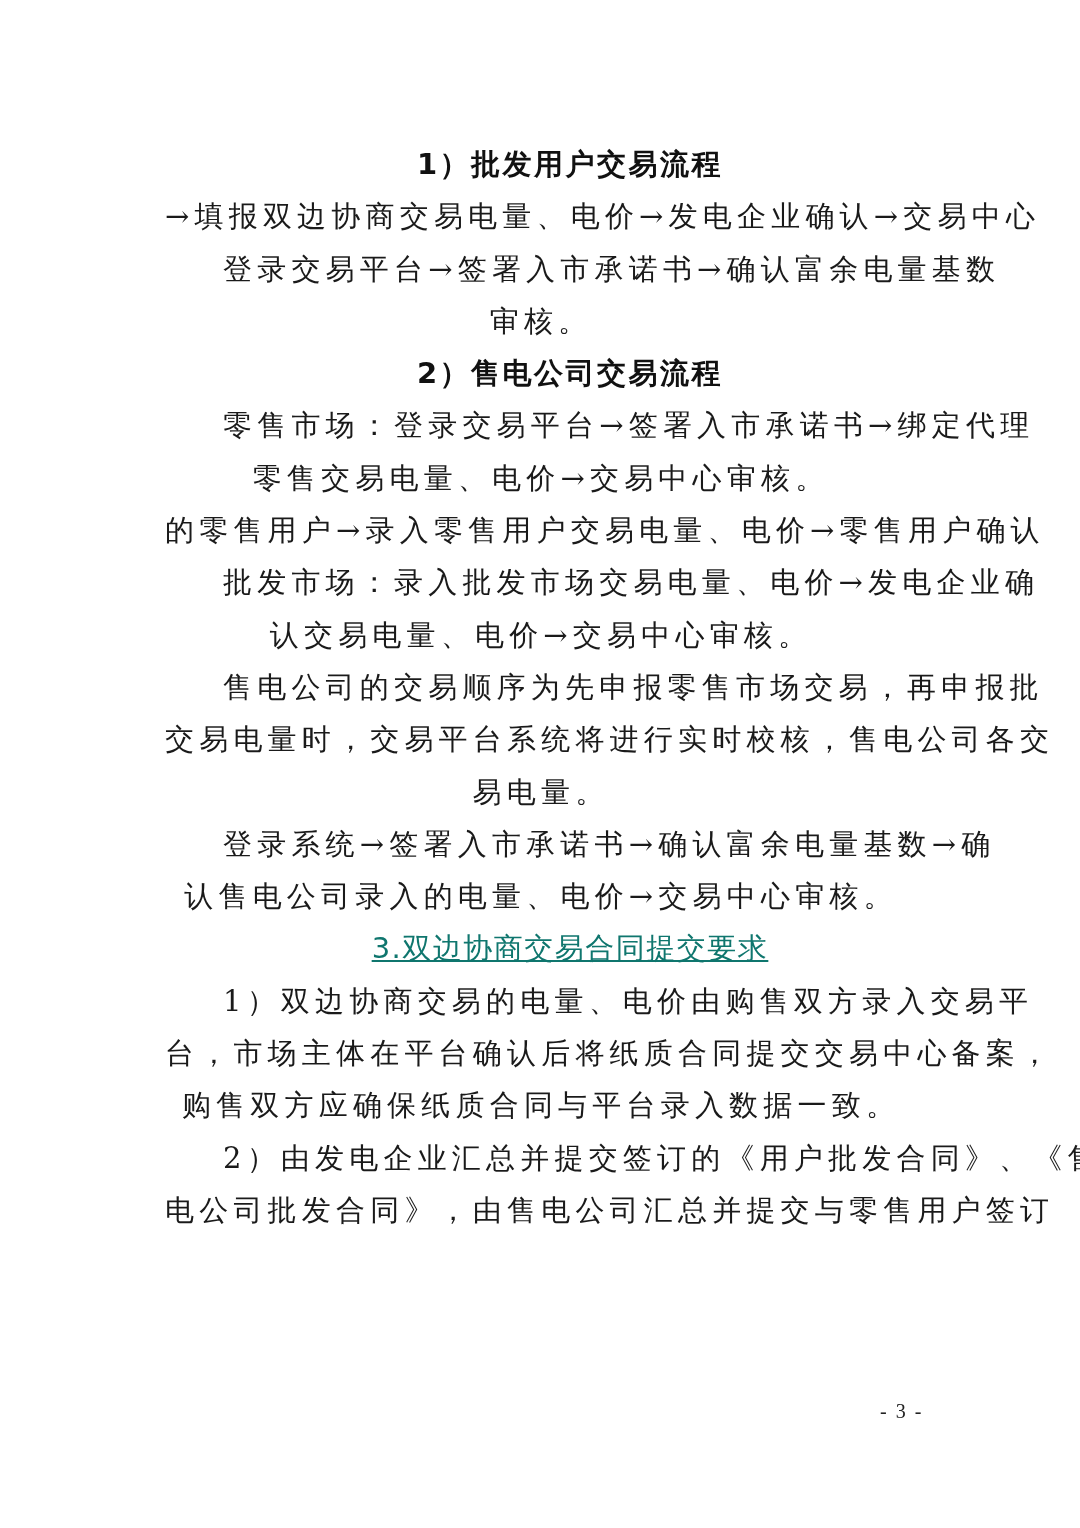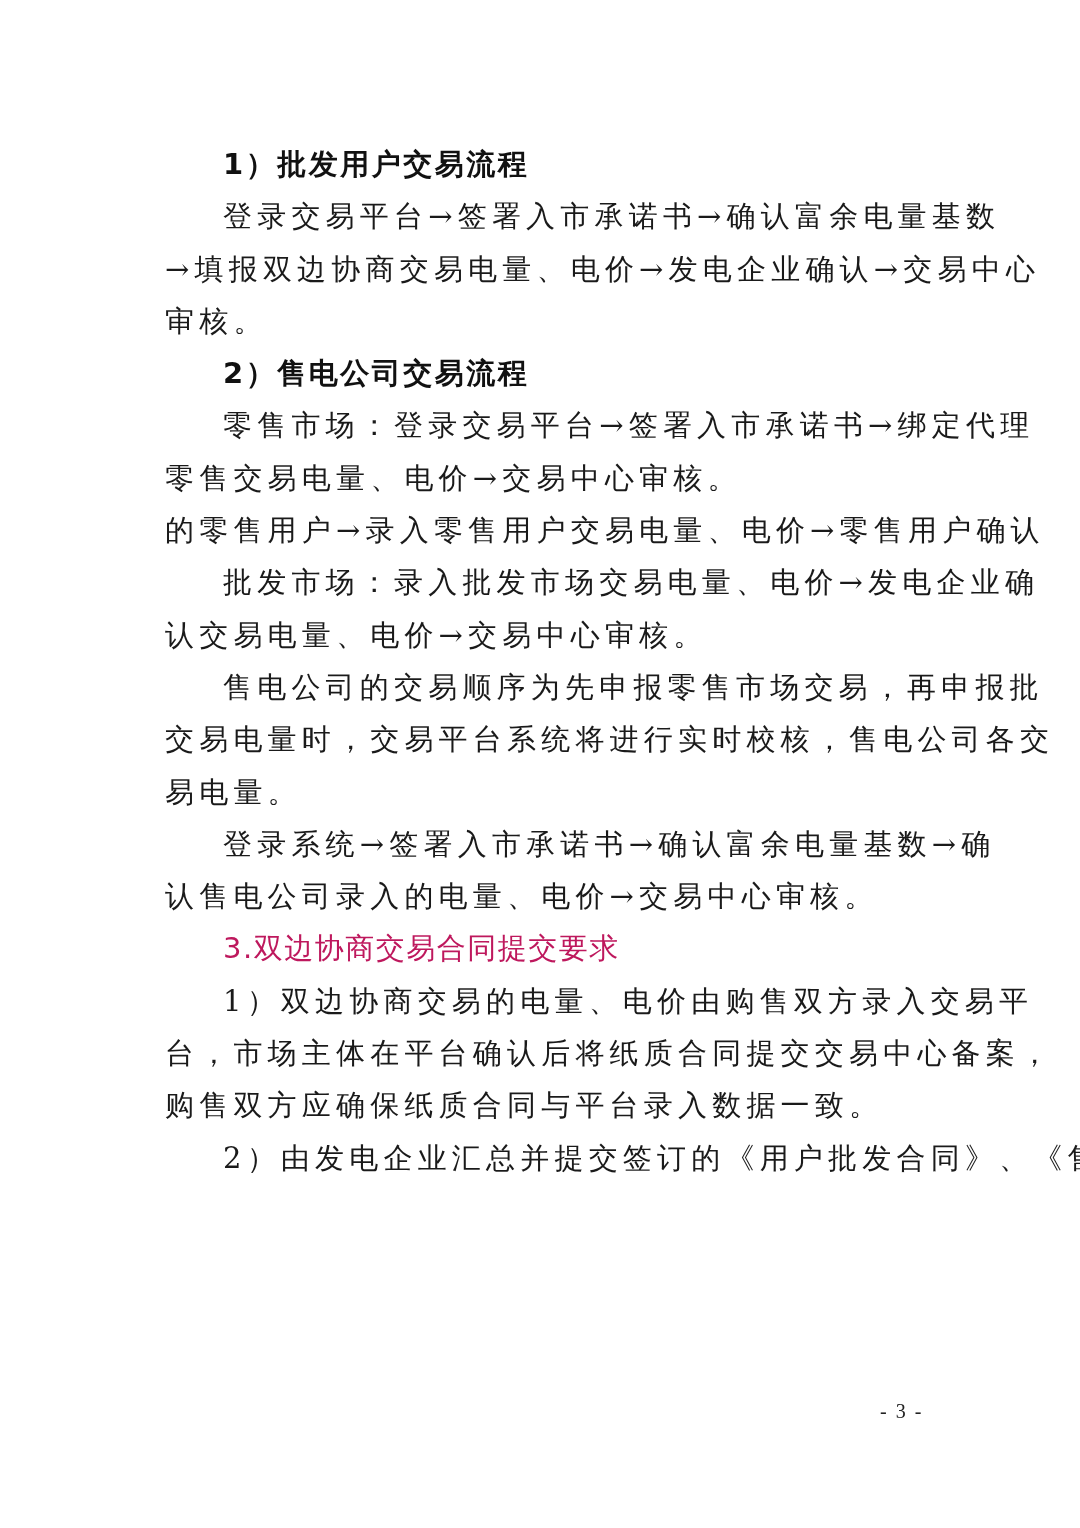--- a/index.html
+++ b/index.html
@@ -21,64 +21,67 @@
       top: 138px;
       width: 752px;
     }
     .line {
       height: 52.3px;
       line-height: 52.3px;
       font-size: 29px;
       white-space: nowrap;
       letter-spacing: 5.2px;
       overflow: visible;
+      text-align: center;
     }
     .line.indent {
       padding-left: 58px;
     }
     .line.heading {
       font-family: "DejaVu Sans", "Liberation Sans", sans-serif;
       font-weight: bold;
       letter-spacing: 2.5px;
       color: #111;
     }
     .line.subheading {
       font-family: "DejaVu Sans", "Liberation Sans", sans-serif;
       letter-spacing: 1.5px;
-      color: #be185d;
+      color: #0f766e;
+      text-decoration: underline;
     }
     .page-number {
       position: absolute;
       left: 880px;
       top: 1400px;
       font-family: "Liberation Serif", serif;
       font-size: 20px;
       color: #222;
       letter-spacing: 2px;
     }
   </style>
 </head>
 <body>
 
 <div class="page">
   <div class="line heading indent">1）批发用户交易流程</div>
+  <div class="line">→填报双边协商交易电量、电价→发电企业确认→交易中心</div>
   <div class="line indent">登录交易平台→签署入市承诺书→确认富余电量基数</div>
-  <div class="line">→填报双边协商交易电量、电价→发电企业确认→交易中心</div>
   <div class="line">审核。</div>
   <div class="line heading indent">2）售电公司交易流程</div>
   <div class="line indent">零售市场：登录交易平台→签署入市承诺书→绑定代理</div>
   <div class="line">零售交易电量、电价→交易中心审核。</div>
   <div class="line">的零售用户→录入零售用户交易电量、电价→零售用户确认</div>
   <div class="line indent">批发市场：录入批发市场交易电量、电价→发电企业确</div>
   <div class="line">认交易电量、电价→交易中心审核。</div>
   <div class="line indent">售电公司的交易顺序为先申报零售市场交易，再申报批</div>
   <div class="line">交易电量时，交易平台系统将进行实时校核，售电公司各交</div>
   <div class="line">易电量。</div>
   <div class="line indent">登录系统→签署入市承诺书→确认富余电量基数→确</div>
   <div class="line">认售电公司录入的电量、电价→交易中心审核。</div>
   <div class="line subheading indent">3.双边协商交易合同提交要求</div>
   <div class="line indent">1）双边协商交易的电量、电价由购售双方录入交易平</div>
   <div class="line">台，市场主体在平台确认后将纸质合同提交交易中心备案，</div>
   <div class="line">购售双方应确保纸质合同与平台录入数据一致。</div>
   <div class="line indent">2）由发电企业汇总并提交签订的《用户批发合同》、《售</div>
+  <div class="line">电公司批发合同》，由售电公司汇总并提交与零售用户签订</div>
 </div>
 
 <div class="page-number">- 3 -</div>
 
 </body></html>

